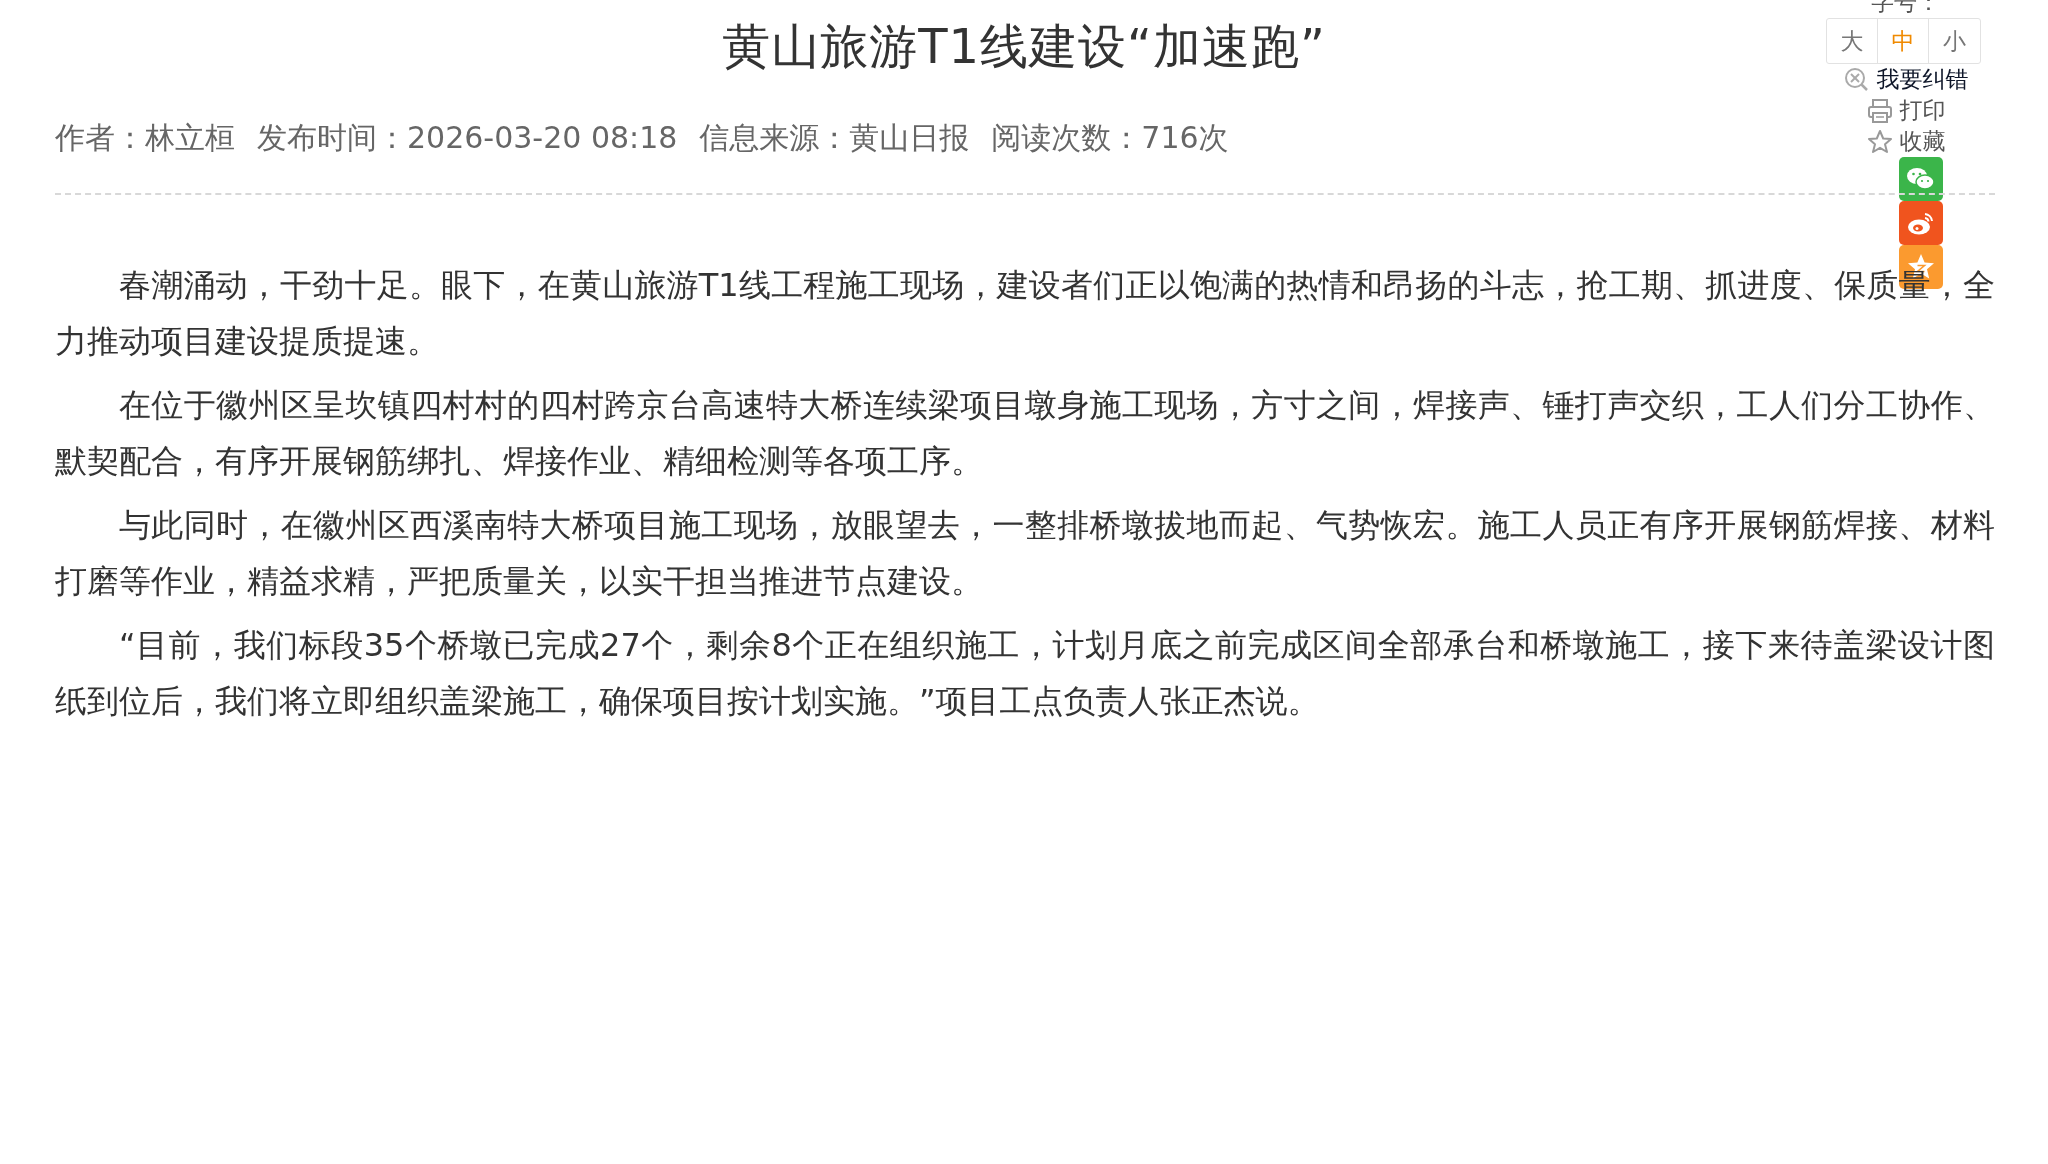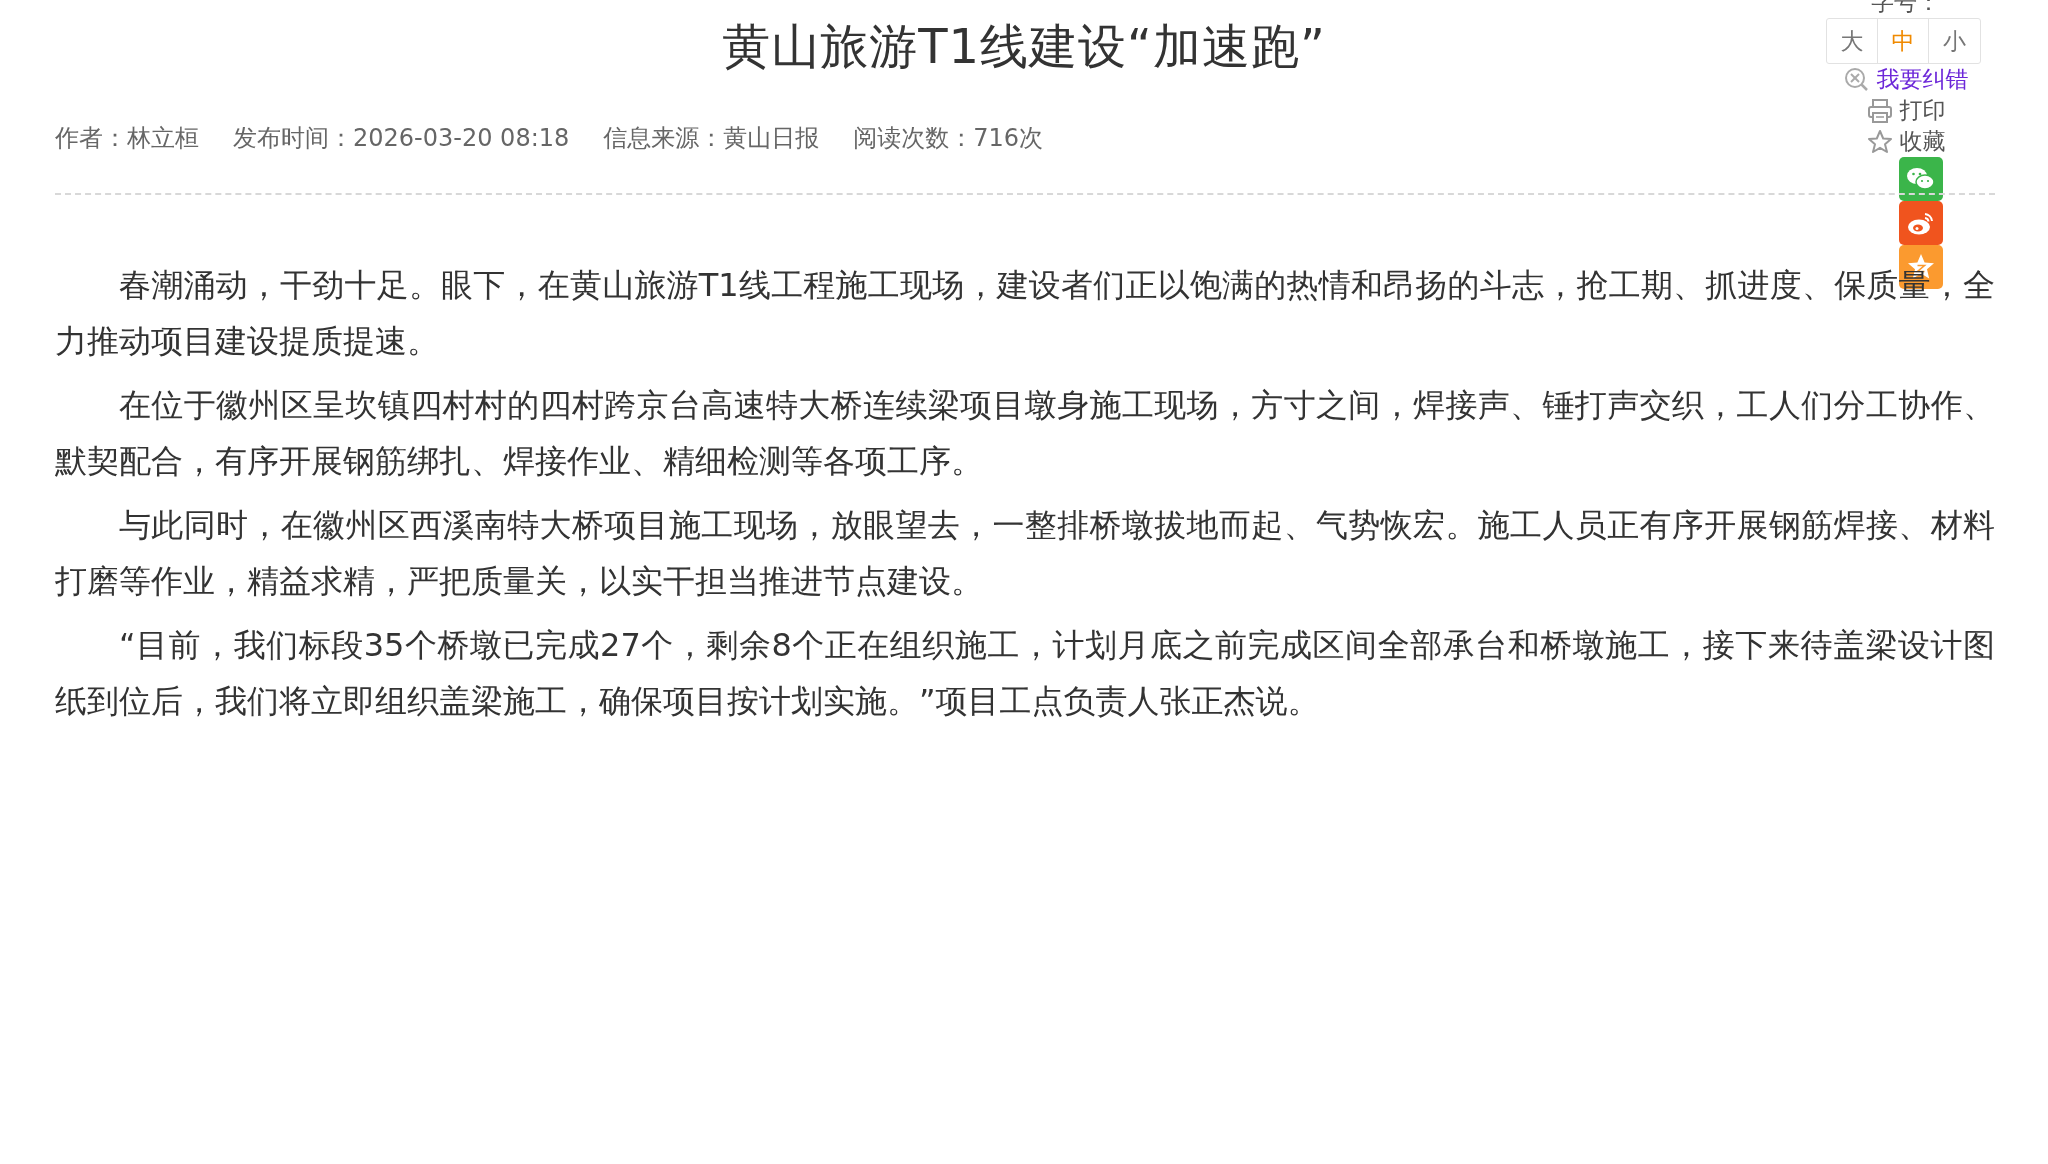--- a/index.html
+++ b/index.html
@@ -9,37 +9,37 @@
     .article-title {
       position: absolute; left: 0; top: 14px; width: 2048px;
       text-align: center; font-size: 48px; line-height: 64px; color: #333333; font-weight: normal;
       letter-spacing: 1px;
     }
 
     .meta-bar {
       position: absolute; left: 55px; top: 113px; width: 1940px; height: 50px;
       display: flex; align-items: center; justify-content: space-between;
     }
-    .meta-left { display: flex; align-items: center; font-size: 24px; color: #666666; gap: 12px; }
+    .meta-left { display: flex; align-items: center; font-size: 30px; color: #666666; }
     .meta-item { margin-right: 22px; white-space: nowrap; }
     .meta-right { display: flex; align-items: center; font-size: 23px; color: #555555; flex-direction: column; }
 
     .fontsize-label { margin-right: 10px; }
     .fontsize-box {
       display: flex; border: 1px solid #e2e2e2; border-radius: 3px; height: 46px; margin-right: 14px;
     }
     .fontsize-btn {
       width: 51px; height: 44px; display: flex; align-items: center; justify-content: center;
       font-size: 23px; color: #777777; cursor: pointer; border-right: 1px solid #e2e2e2;
     }
     .fontsize-btn:last-child { border-right: none; }
     .fontsize-btn.active { color: #f08a00; }
 
     .tool-link { display: flex; align-items: center; margin-right: 10px; cursor: pointer; white-space: nowrap; }
-    .tool-link.orange { color: #6d28d9; align-items: center; }
+    .tool-link.orange { color: #0f172a; align-items: center; }
     .tool-icon { width: 28px; height: 28px; margin-right: 6px; display: inline-block; }
 
     .share-btn {
       width: 44px; height: 44px; border-radius: 5px; margin-left: 20px;
       display: flex; align-items: center; justify-content: center; cursor: pointer;
     }
     .share-btn svg { width: 34px; height: 34px; }
 
     .divider {
       position: absolute; left: 55px; top: 193px; width: 1940px; height: 0;

